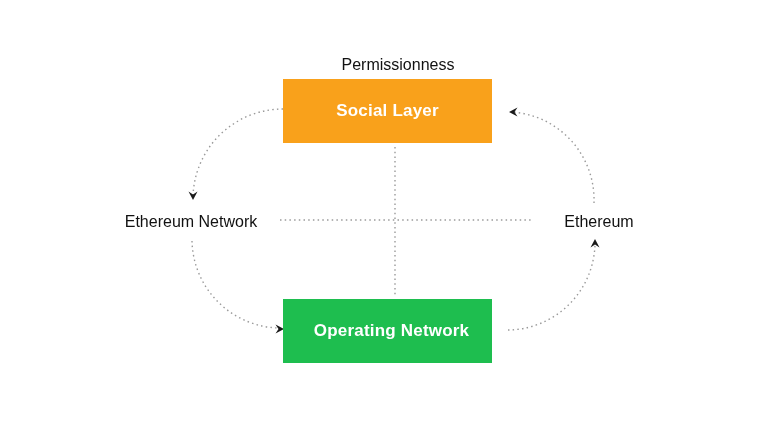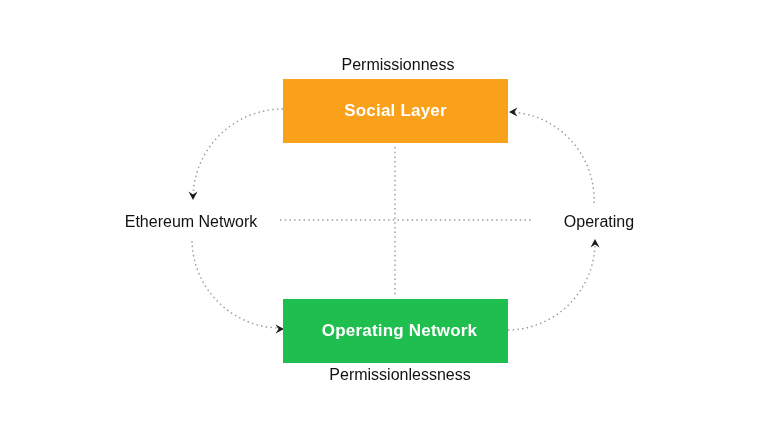--- a/index.html
+++ b/index.html
@@ -35,21 +35,21 @@
     position: absolute;
     color: #111111;
     font-size: 16px;
     line-height: 19px;
     text-align: right;
     white-space: nowrap;
     transform: translateX(-50%);
   }
   .node-box {
     position: absolute;
-    width: 225px;
+    width: 209px;
     height: 64px;
     display: flex;
     align-items: center;
     justify-content: center;
     font-size: 17px;
     font-weight: bold;
     letter-spacing: 0.2px;
   }
 </style>
 </head>
@@ -70,23 +70,22 @@
     <path class="arrowhead" d="M -4.5 -8.5 L 0 0 L 4.5 -8.5 L 0 -5.5 Z" transform="translate(193,200)" style="fill: rgb(26, 26, 26);"></path>
     <path class="arrowhead" d="M -4.5 -8.5 L 0 0 L 4.5 -8.5 L 0 -5.5 Z" transform="translate(284,329) rotate(-90)" style="fill: rgb(26, 26, 26);"></path>
     <path class="arrowhead" d="M -4.5 -8.5 L 0 0 L 4.5 -8.5 L 0 -5.5 Z" transform="translate(595,239) rotate(180)" style="fill: rgb(26, 26, 26);"></path>
     <path class="arrowhead" d="M -4.5 -8.5 L 0 0 L 4.5 -8.5 L 0 -5.5 Z" transform="translate(509,112) rotate(90)" style="fill: rgb(26, 26, 26);"></path>
   </svg>
 
   <div class="axis-label" style="left: 398px; top: 55px; color: rgb(17, 17, 17);">Permissionness</div>
 
   <div class="axis-label" style="left: 191px; top: 212px; color: rgb(17, 17, 17);">Ethereum Network</div>
 
-  <div class="axis-label" style="left: 599px; top: 212px; color: rgb(17, 17, 17);">Operating</div>
+  <div class="axis-label" style="left: 599px; top: 212px; color: rgb(17, 17, 17);">Ethereum</div>
 
-  <div class="axis-label" style="left: 400px; top: 365px; color: rgb(17, 17, 17);">Permissionlessness</div>
 
   <div class="node-box" style="left: 283px; top: 79px; background-color: rgb(249, 161, 27);">
     <span style="color: rgb(255, 255, 255);">Social Layer</span>
   </div>
 
   <div class="node-box" style="left: 283px; top: 299px; background-color: rgb(30, 190, 79);">
     <span style="color: rgb(255, 255, 255); margin-left: 8px;">Operating Network</span>
   </div>
 
 </div>

